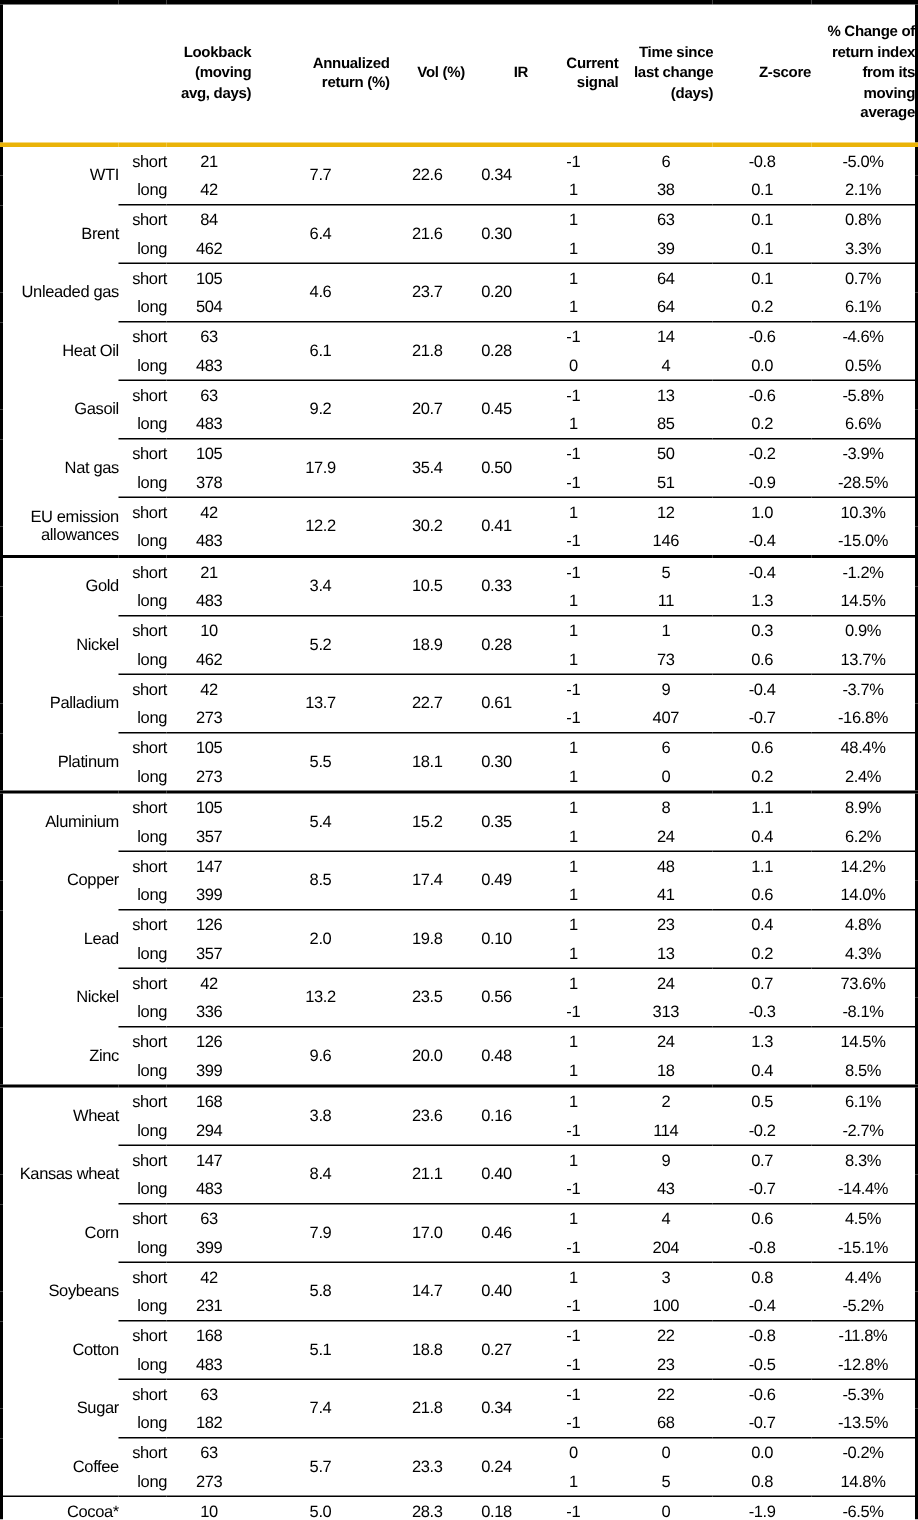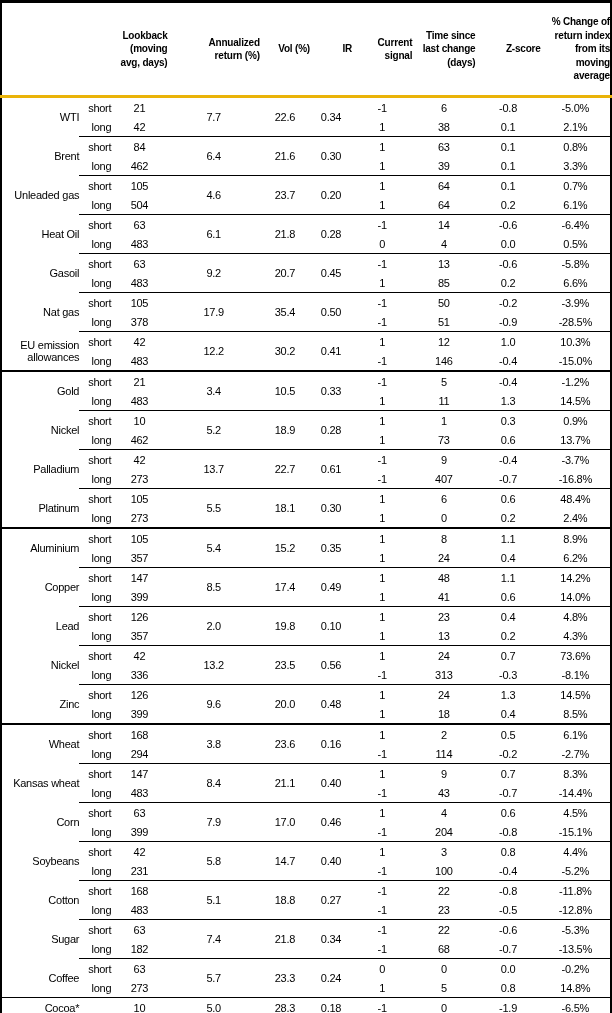--- a/index.html
+++ b/index.html
@@ -124,21 +124,21 @@
         <tr>
           <td class="name" rowspan="2">Heat Oil</td>
           <td class="sub bt1">short</td>
           <td class="bt1">63</td>
           <td class="bt1" rowspan="2">6.1</td>
           <td class="bt1" rowspan="2">21.8</td>
           <td class="bt1" rowspan="2">0.28</td>
           <td class="bt1">-1</td>
           <td class="bt1">14</td>
           <td class="bt1">-0.6</td>
-          <td class="bt1">-6.4%</td>
+          <td class="bt1">-4.6%</td>
         </tr>
         <tr>
           <td class="sub">long</td>
           <td>483</td>
           <td>0</td>
           <td>4</td>
           <td>0.0</td>
           <td>0.5%</td>
         </tr>
         <tr>

